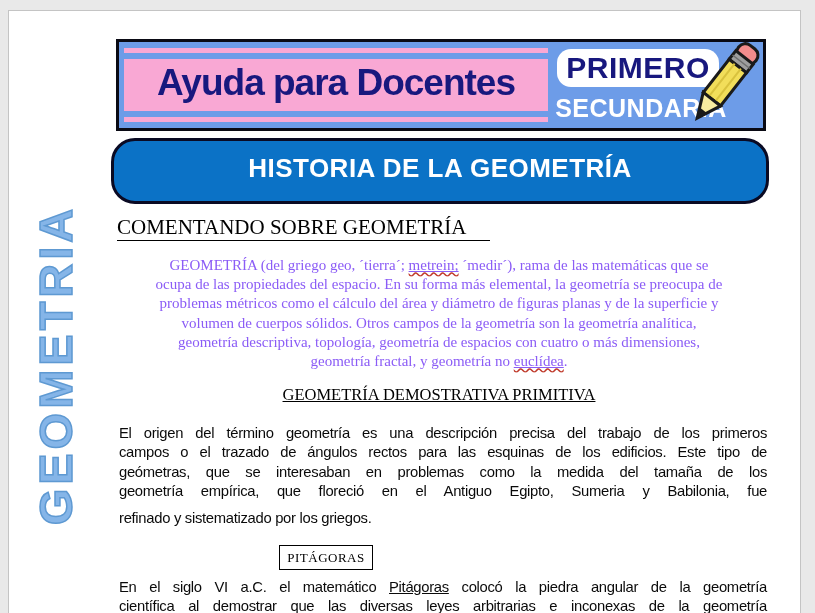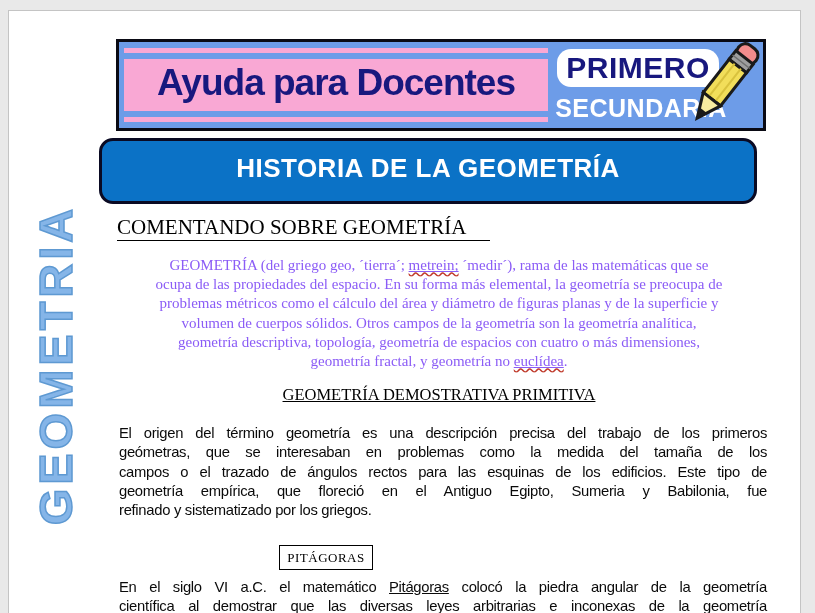--- a/index.html
+++ b/index.html
@@ -37,22 +37,22 @@
     font-weight:bold;font-size:30px;color:#18187E;letter-spacing:0.5px;
   }
   .secundaria-text{
     position:absolute;left:424px;top:52px;width:196px;text-align:center;
     font-family:"Liberation Sans", sans-serif;
     font-weight:bold;font-size:25px;color:#FFFFFF;letter-spacing:0.5px;
   }
   .pencil{position:absolute;right:-2px;top:-5px;}
   
   .title-box{
-    position:absolute;left:90px;top:127px;width:652px;height:60px;
-    background:#0B72C6;border:3px solid #0A0A23;border-radius:14px;
+    position:absolute;left:102px;top:127px;width:652px;height:60px;
+    background:#0B72C6;border:3px solid #0A0A23;border-radius:24px;
     display:flex;align-items:center;justify-content:center;
   }
   .title-box .title-text{
     font-family:"Liberation Sans", sans-serif;
     font-weight:bold;font-size:26px;color:#FFFFFF;letter-spacing:0.5px;
     margin-top:-6px;
   }
   
   .side-label{
     position:absolute;left:-133px;top:326px;width:360px;height:56px;
@@ -76,21 +76,21 @@
     position:absolute;left:102px;top:374px;width:656px;text-align:center;
     font-size:16.5px;color:#000;
   }
   .h-center span{text-decoration:underline;font-family:Liberation Serif, serif;}
   .para-sans{
     position:absolute;left:110px;width:648px;
     font-family:"Liberation Sans", sans-serif;
     font-size:14.8px;line-height:19.3px;letter-spacing:-0.3px;color:#0A0A0A;
   }
   .jline{text-align:justify;text-align-last:justify;}
-  .lline{text-align:left;}
+  .lline{text-align:left;margin-top:8px;}
   .u-solid{text-decoration:underline;}
   .wavy{text-decoration:underline wavy #C03A2B;text-decoration-skip-ink:none;}
   .pitagoras-box{
     position:absolute;left:270px;top:534px;width:92px;height:23px;
     border:1px solid #000;
     display:flex;align-items:center;justify-content:center;
     font-size:13px;letter-spacing:0.5px;color:#000;
   }
 </style>
 </head>
@@ -138,22 +138,22 @@
     <div>geometría descriptiva, topología, geometría de espacios con cuatro o más dimensiones,</div>
     <div><span>geometría fractal, y geometría no </span><span class="u-solid"><span class="wavy">euclídea</span></span><span>.</span></div>
   </div>
 
   <div class="h-center">
     <span>GEOMETRÍA DEMOSTRATIVA PRIMITIVA</span>
   </div>
 
   <div class="para-sans" style="top:413px;">
     <div class="jline">El origen del término geometría es una descripción precisa del trabajo de los primeros</div>
+    <div class="jline">campos o el trazado de ángulos rectos para las esquinas de los edificios. Este tipo de</div>
     <div class="jline">geómetras, que se interesaban en problemas como la medida del tamaña de los</div>
-    <div class="jline">campos o el trazado de ángulos rectos para las esquinas de los edificios. Este tipo de</div>
     <div class="jline">geometría empírica, que floreció en el Antiguo Egipto, Sumeria y Babilonia, fue</div>
     <div class="lline">refinado y sistematizado por los griegos.</div>
   </div>
 
   <div class="pitagoras-box">
     <span>PITÁGORAS</span>
   </div>
 
   <div class="para-sans" style="top:567px;">
     <div class="jline"><span>En el siglo VI a.C. el matemático </span><span class="u-solid">Pitágoras</span><span> colocó la piedra angular de la geometría</span></div>

